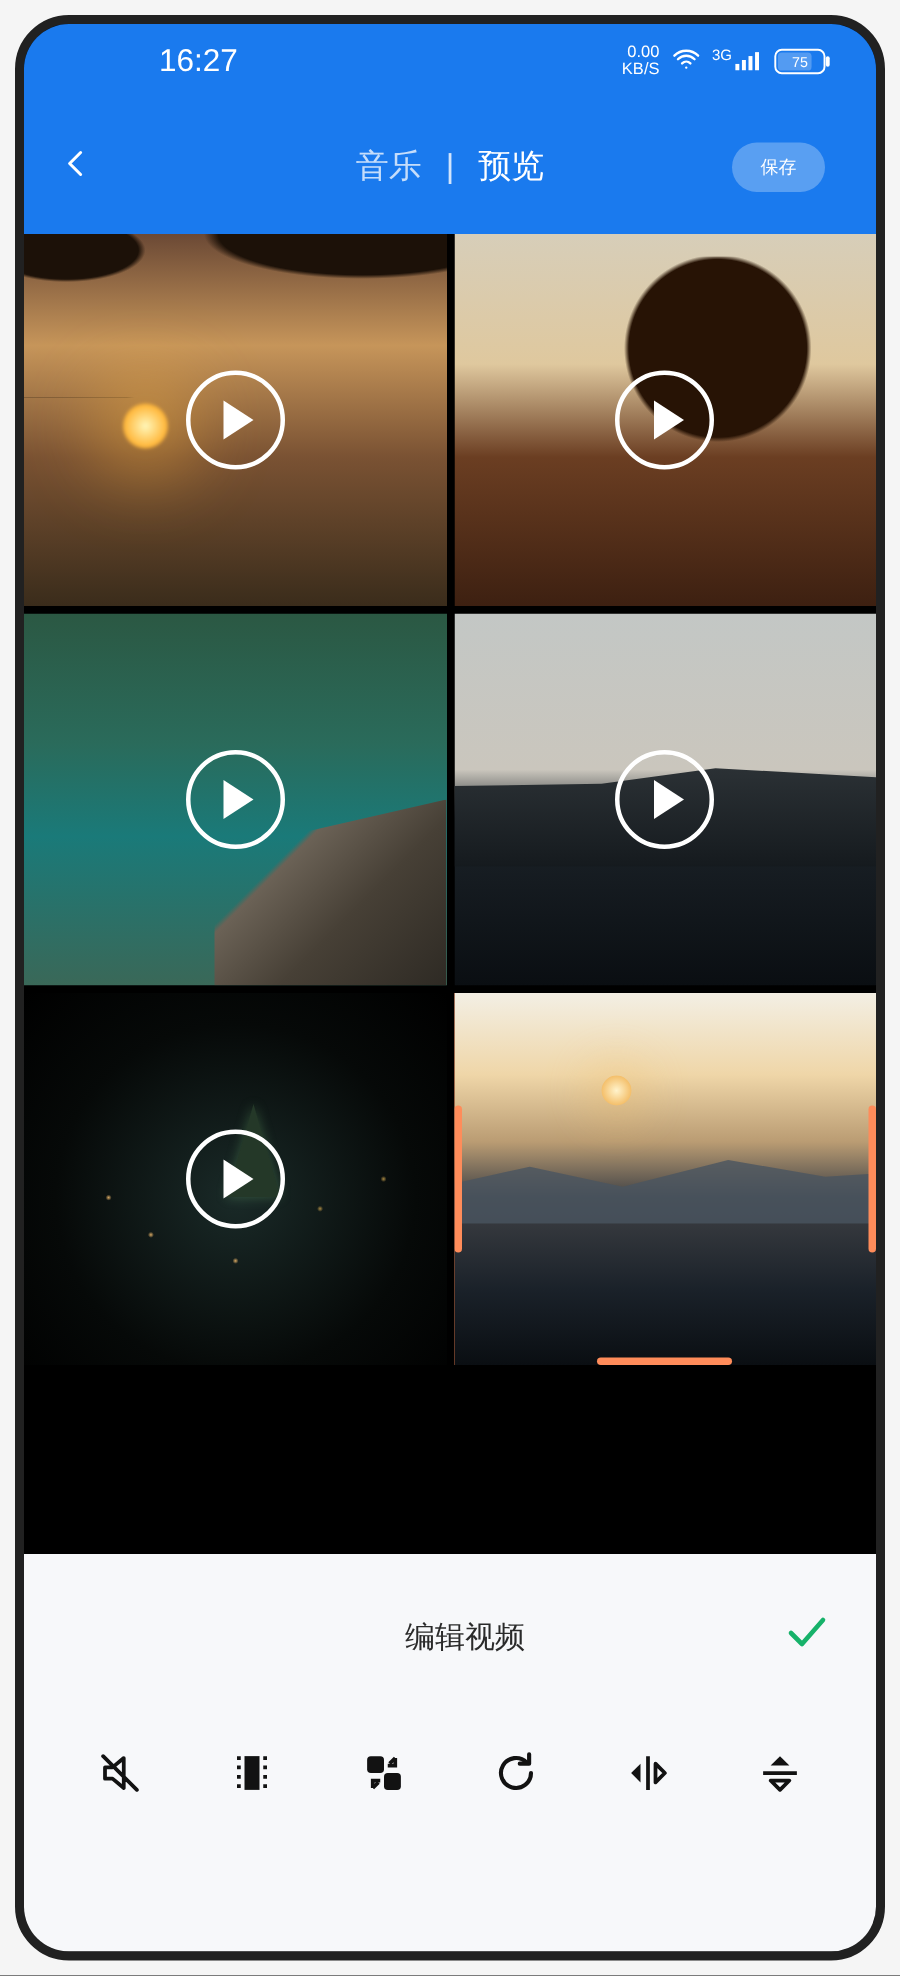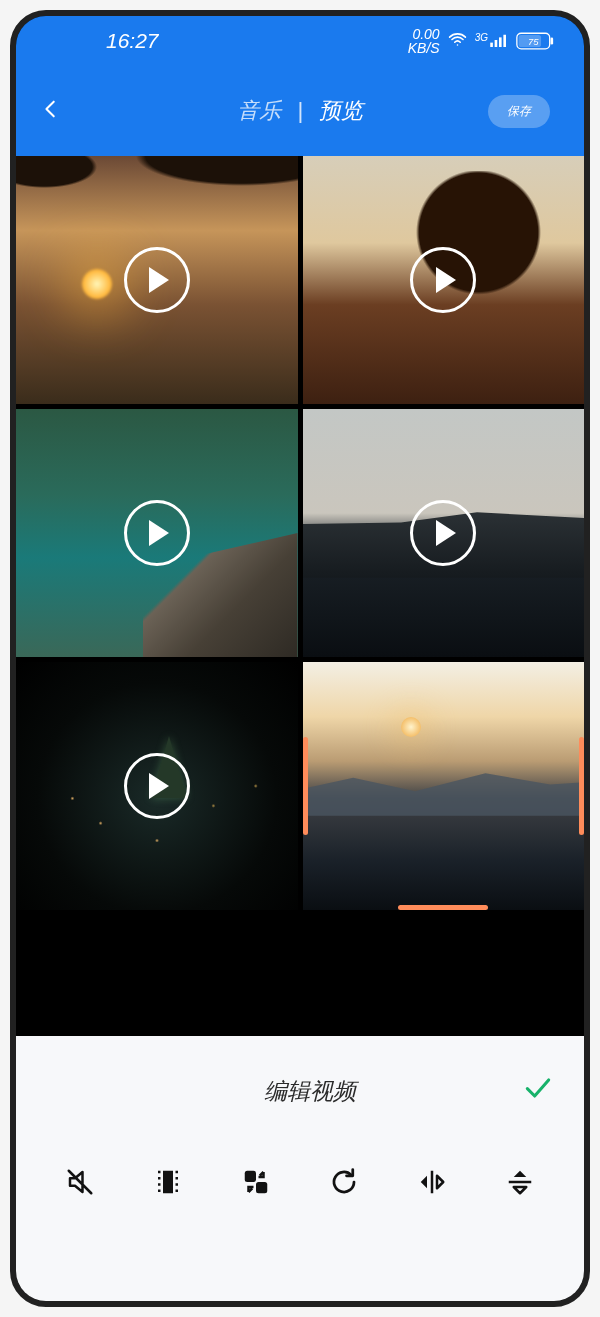--- a/index.html
+++ b/index.html
@@ -11,36 +11,35 @@
       padding: 10px;
     }
     .phone {
       width: 600px;
       height: 1297px;
       background: #000;
       border-radius: 36px;
       overflow: hidden;
       position: relative;
       border: 6px solid #212121;
-      font-style: italic;
     }
     .status-bar {
       background: #1a7aee;
       height: 50px;
       display: flex;
       align-items: center;
       justify-content: space-between;
       padding: 0 30px;
       color: #fff;
       font-size: 19px;
       font-weight: 500;
     }
     .status-left { margin-left: 60px; font-size: 21px; }
     .status-right { display: flex; align-items: center; gap: 8px; font-size: 13px; }
-    .data-rate { display: flex; flex-direction: column; align-items: flex-end; line-height: 1; font-size: 14px; }
+    .data-rate { display: flex; flex-direction: column; align-items: flex-end; line-height: 1; font-size: 11px; }
     .app-bar {
       background: #1a7aee;
       height: 90px;
       display: flex;
       align-items: center;
       justify-content: center;
       padding: 0 40px;
       color: #fff;
       position: relative;
     }
@@ -109,21 +108,21 @@
     .c6 { background: linear-gradient(180deg, #f3efe4 0%, #efd6a8 22%, #ba9c73 40%, #3f4145 55%, #1a2129 80%, #0a0e12 100%); }
     .sun2 { position: absolute; left: 35%; top: 22%; width: 20px; height: 20px; background: radial-gradient(circle, #fff3cc 0%, #f4bf6a 70%, transparent 78%); border-radius: 50%; box-shadow: 0 0 30px 10px #f4bf6a55; }
     .ridge { position: absolute; left: 0; right: 0; top: 44%; height: 18%; background: #4a5560; clip-path: polygon(0 40%, 18% 15%, 40% 45%, 65% 5%, 88% 30%, 100% 25%, 100% 100%, 0 100%); opacity: 0.8; }
     .bottom-bar {
       position: absolute;
       bottom: 0;
       left: 0; right: 0;
       height: 265px;
       background: #f7f8fa;
     }
-    .edit-title-row { display: flex; justify-content: center; align-items: center; height: 110px; position: relative; font-size: 23px; color: #2a2a2a; margin-left: 20px; }
+    .edit-title-row { display: flex; justify-content: center; align-items: center; height: 110px; position: relative; font-size: 20px; color: #2a2a2a; margin-left: 20px; }
     .confirm-btn { position: absolute; right: 30px; }
     .tools-row { display: flex; justify-content: space-around; align-items: center; height: 72px; padding: 0 20px; }
     .tool { width: 42px; height: 42px; display: flex; align-items: center; justify-content: center; }
   </style>
 </head>
 <body>
 
 <div class="phone">
 
   <div class="status-bar">

